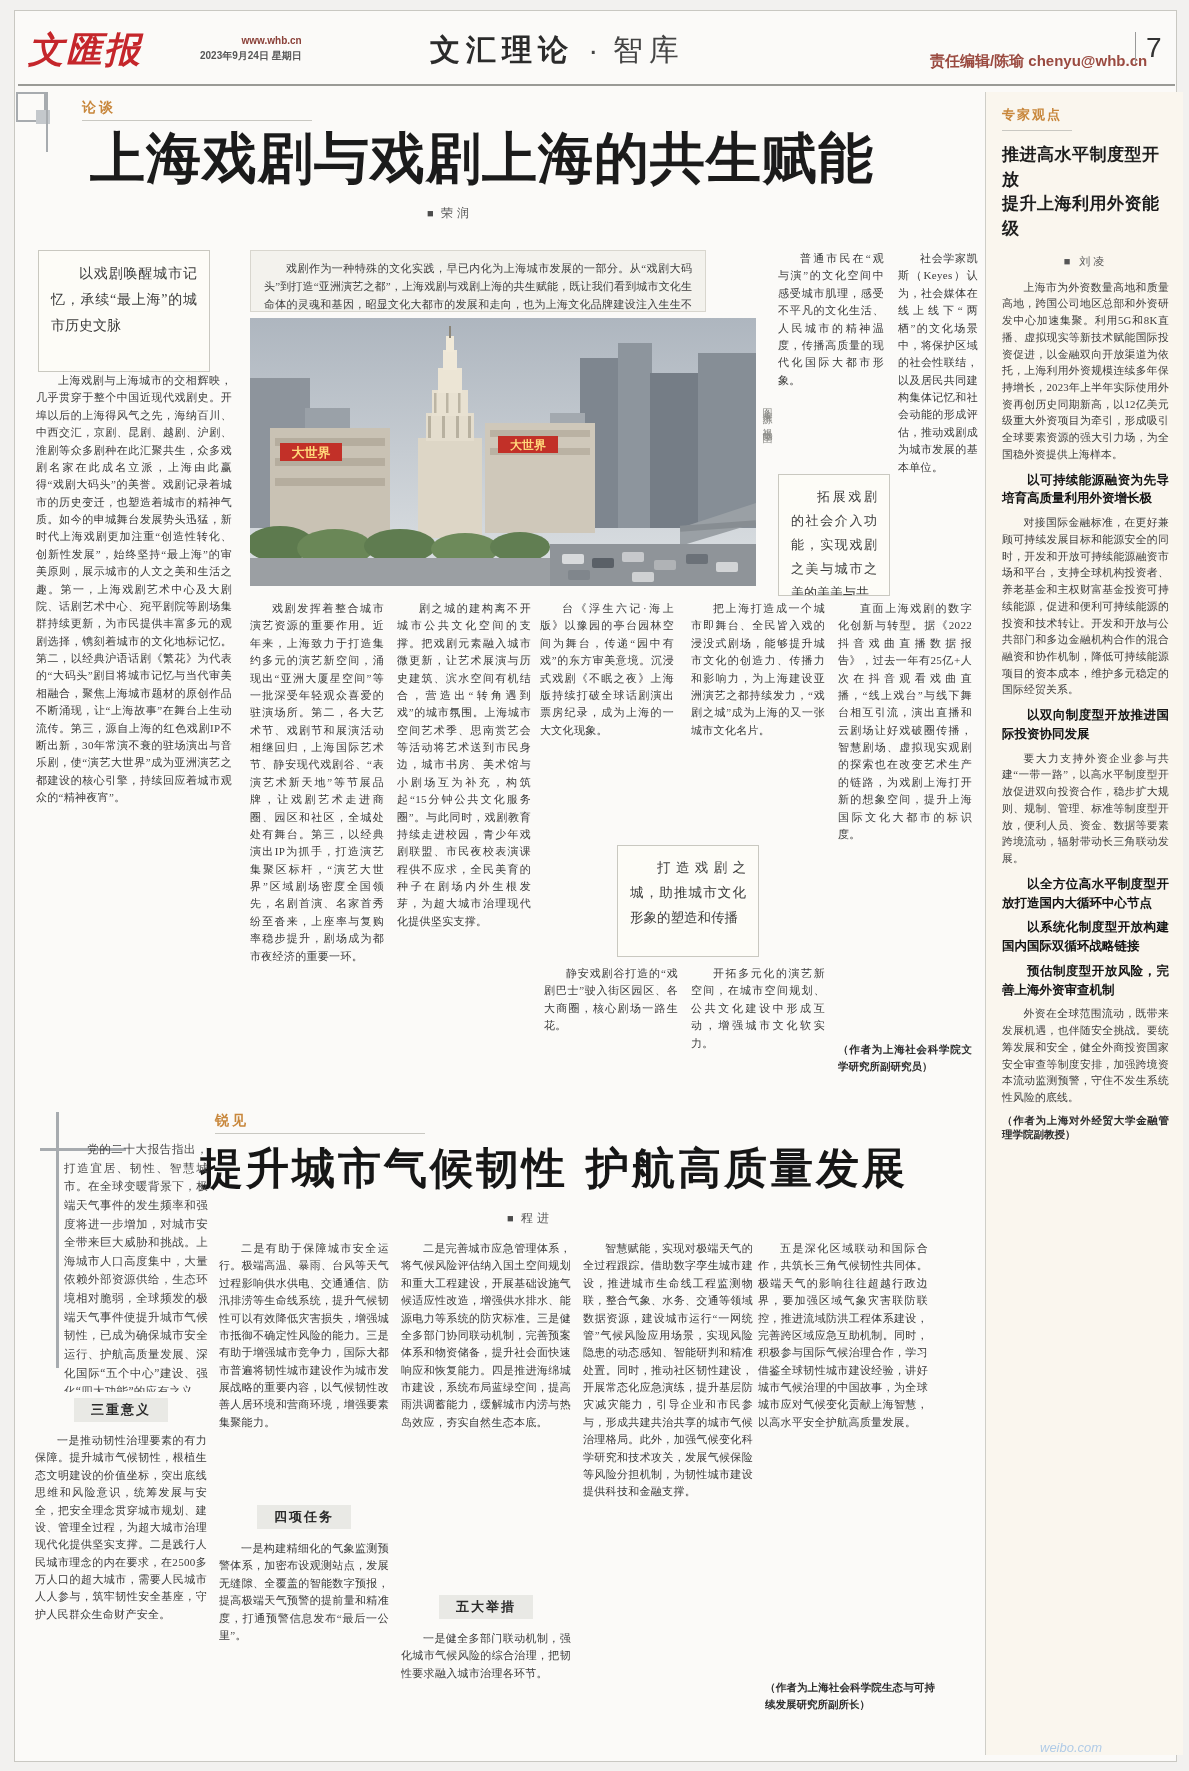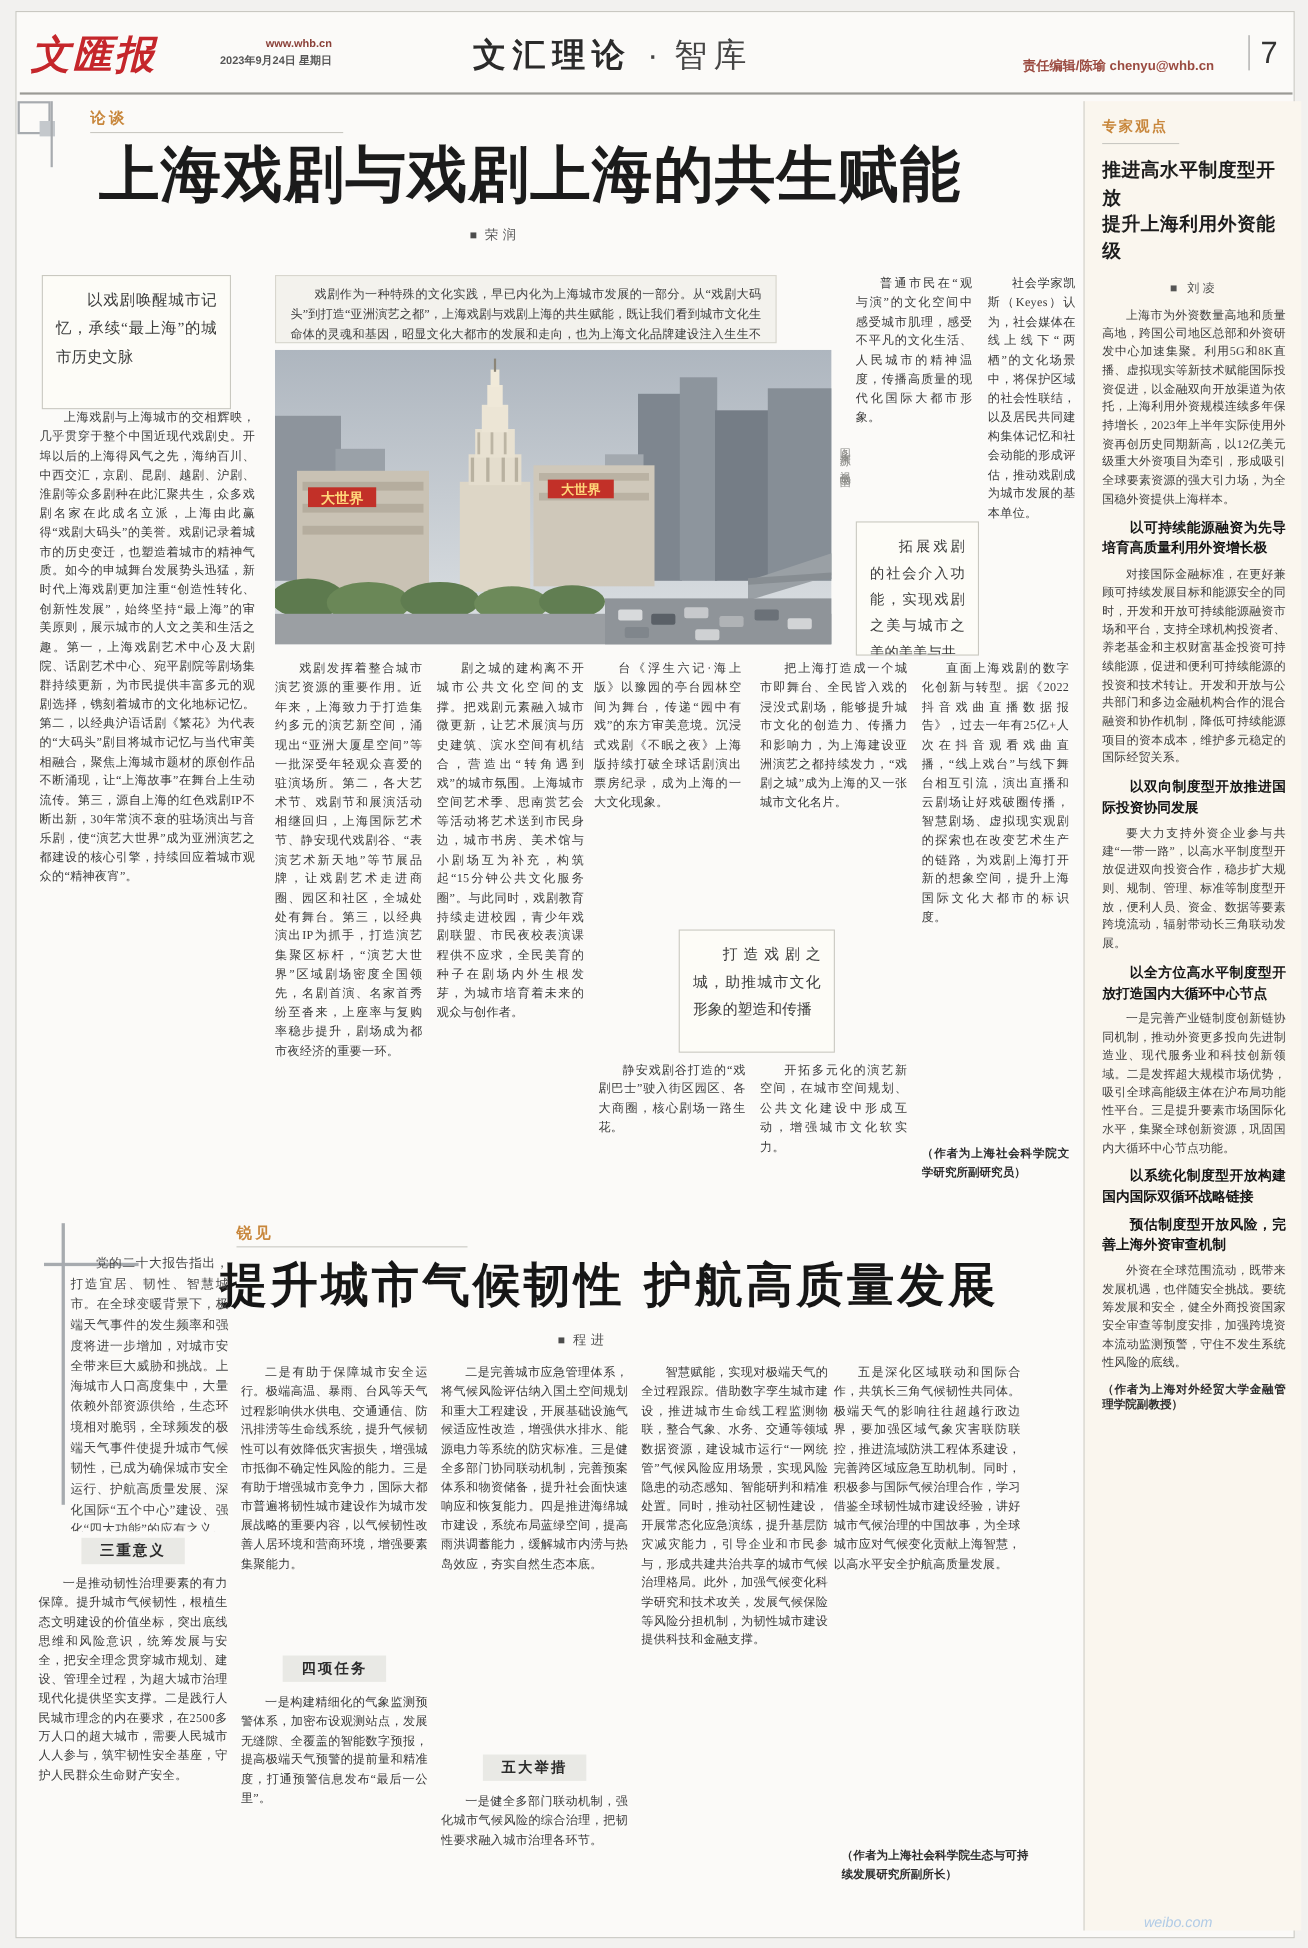--- a/index.html
+++ b/index.html
@@ -5,21 +5,21 @@
   html,body{margin:0;padding:0;}
   body{width:1189px;height:1771px;background:#f2f1ef;font-family:"Liberation Serif","DejaVu Serif",serif;position:relative;overflow:hidden;}
   .sheet{position:absolute;left:14px;top:10px;width:1161px;height:1750px;background:#fbfaf8;}
   .abs{position:absolute;}
   
   .logo{font-family:"DejaVu Serif",serif;font-weight:900;font-size:36px;color:#c5262b;letter-spacing:2px;font-style:italic;}
   .hdr-small{font-family:"Liberation Sans",sans-serif;font-size:10px;color:#8a4038;font-weight:bold;line-height:1.5;text-align:right;}
   .hdr-date{color:#555;}
   .hdr-title{font-family:"Liberation Sans",sans-serif;font-size:30px;color:#2b2b2b;font-weight:bold;letter-spacing:6px;}
   .hdr-title .thin{font-weight:normal;color:#444;}
-  .hdr-credit{font-family:"Liberation Sans",sans-serif;font-size:12px;color:#9a4a40;font-weight:bold;}
+  .hdr-credit{font-family:"Liberation Sans",sans-serif;font-size:15px;color:#9a4a40;font-weight:bold;}
   .pageno{font-family:"Liberation Sans",sans-serif;font-size:28px;color:#333;border-left:1px solid #999;padding-left:10px;}
   .hdr-rule{position:absolute;left:18px;top:84px;width:1157px;border-top:2px solid #9a9a96;}
   
   .tag{font-family:"Liberation Sans",sans-serif;font-weight:bold;font-size:14px;color:#c8873c;letter-spacing:3px;}
   .tag-rule{border-bottom:1px solid #c9c8c2;}
   
   .headline-main{font-family:"Liberation Sans","DejaVu Sans",sans-serif;font-weight:900;font-size:55px;color:#1b1b1b;letter-spacing:1px;text-align:center;white-space:nowrap;}
   .headline-bottom{font-family:"DejaVu Serif","Liberation Serif",serif;font-weight:900;font-size:43px;color:#161616;letter-spacing:3px;text-align:center;white-space:nowrap;}
   .byline{font-family:"Liberation Sans",sans-serif;font-size:12px;color:#555;text-align:center;letter-spacing:4px;}
   .byline .sq{color:#4c4c4c;font-size:11px;letter-spacing:0;}
@@ -156,21 +156,21 @@
     <rect x="382" y="254" width="22" height="10" rx="2" fill="#cfd1d3"></rect>
   </svg>
 </div>
 <div class="abs vcap" style="left:760px;top:400px;height:180px;">图片来源：视觉中国</div>
 
 <div class="abs col" style="left:778px;top:250px;width:106px;height:216px;">普通市民在“观与演”的文化空间中感受城市肌理，感受不平凡的文化生活、人民城市的精神温度，传播高质量的现代化国际大都市形象。</div>
 <div class="abs quote-box" style="left:778px;top:474px;width:112px;height:122px;font-size:13px;">拓展戏剧的社会介入功能，实现戏剧之美与城市之美的美美与共</div>
 <div class="abs col" style="left:898px;top:250px;width:80px;height:342px;">社会学家凯斯（Keyes）认为，社会媒体在线上线下“两栖”的文化场景中，将保护区域的社会性联结，以及居民共同建构集体记忆和社会动能的形成评估，推动戏剧成为城市发展的基本单位。</div>
 
 <div class="abs col" style="left:250px;top:600px;width:134px;height:488px;">戏剧发挥着整合城市演艺资源的重要作用。近年来，上海致力于打造集约多元的演艺新空间，涌现出“亚洲大厦星空间”等一批深受年轻观众喜爱的驻演场所。第二，各大艺术节、戏剧节和展演活动相继回归，上海国际艺术节、静安现代戏剧谷、“表演艺术新天地”等节展品牌，让戏剧艺术走进商圈、园区和社区，全城处处有舞台。第三，以经典演出IP为抓手，打造演艺集聚区标杆，“演艺大世界”区域剧场密度全国领先，名剧首演、名家首秀纷至沓来，上座率与复购率稳步提升，剧场成为都市夜经济的重要一环。</div>
-<div class="abs col" style="left:397px;top:600px;width:134px;height:488px;">剧之城的建构离不开城市公共文化空间的支撑。把戏剧元素融入城市微更新，让艺术展演与历史建筑、滨水空间有机结合，营造出“转角遇到戏”的城市氛围。上海城市空间艺术季、思南赏艺会等活动将艺术送到市民身边，城市书房、美术馆与小剧场互为补充，构筑起“15分钟公共文化服务圈”。与此同时，戏剧教育持续走进校园，青少年戏剧联盟、市民夜校表演课程供不应求，全民美育的种子在剧场内外生根发芽，为城市培育着未来的观众与创作者。</div>
+<div class="abs col" style="left:397px;top:600px;width:134px;height:488px;">剧之城的建构离不开城市公共文化空间的支撑。把戏剧元素融入城市微更新，让艺术展演与历史建筑、滨水空间有机结合，营造出“转角遇到戏”的城市氛围。上海城市空间艺术季、思南赏艺会等活动将艺术送到市民身边，城市书房、美术馆与小剧场互为补充，构筑起“15分钟公共文化服务圈”。与此同时，戏剧教育持续走进校园，青少年戏剧联盟、市民夜校表演课程供不应求，全民美育的种子在剧场内外生根发芽，为超大城市治理现代化提供坚实支撑。</div>
 <div class="abs col" style="left:540px;top:600px;width:134px;height:238px;">台《浮生六记·海上版》以豫园的亭台园林空间为舞台，传递“园中有戏”的东方审美意境。沉浸式戏剧《不眠之夜》上海版持续打破全球话剧演出票房纪录，成为上海的一大文化现象。</div>
 <div class="abs col" style="left:544px;top:965px;width:134px;height:122px;">静安戏剧谷打造的“戏剧巴士”驶入街区园区、各大商圈，核心剧场一路生花。</div>
 <div class="abs col" style="left:691px;top:600px;width:134px;height:238px;">把上海打造成一个城市即舞台、全民皆入戏的浸没式剧场，能够提升城市文化的创造力、传播力和影响力，为上海建设亚洲演艺之都持续发力，“戏剧之城”成为上海的又一张城市文化名片。</div>
 <div class="abs col" style="left:691px;top:965px;width:134px;height:122px;">开拓多元化的演艺新空间，在城市空间规划、公共文化建设中形成互动，增强城市文化软实力。</div>
 <div class="abs quote-box" style="left:617px;top:845px;width:142px;height:112px;font-size:13.5px;">打造戏剧之城，助推城市文化形象的塑造和传播</div>
 <div class="abs col" style="left:838px;top:600px;width:134px;height:436px;">直面上海戏剧的数字化创新与转型。据《2022抖音戏曲直播数据报告》，过去一年有25亿+人次在抖音观看戏曲直播，“线上戏台”与线下舞台相互引流，演出直播和云剧场让好戏破圈传播，智慧剧场、虚拟现实观剧的探索也在改变艺术生产的链路，为戏剧上海打开新的想象空间，提升上海国际文化大都市的标识度。</div>
 <div class="abs credit" style="left:838px;top:1042px;width:134px;height:46px;">（作者为上海社会科学院文学研究所副研究员）</div>
 
 <div class="abs orn" style="left:56px;top:1112px;width:3px;height:256px;"></div>
 <div class="abs orn" style="left:40px;top:1148px;width:86px;height:3px;"></div>
@@ -217,20 +217,19 @@
   <div class="sb-byline">
     <span>■</span>
     <span>刘凌</span>
   </div>
   <div class="sb-para">上海市为外资数量高地和质量高地，跨国公司地区总部和外资研发中心加速集聚。利用5G和8K直播、虚拟现实等新技术赋能国际投资促进，以金融双向开放渠道为依托，上海利用外资规模连续多年保持增长，2023年上半年实际使用外资再创历史同期新高，以12亿美元级重大外资项目为牵引，形成吸引全球要素资源的强大引力场，为全国稳外资提供上海样本。</div>
   <div class="sb-sub">以可持续能源融资为先导培育高质量利用外资增长极</div>
   <div class="sb-para">对接国际金融标准，在更好兼顾可持续发展目标和能源安全的同时，开发和开放可持续能源融资市场和平台，支持全球机构投资者、养老基金和主权财富基金投资可持续能源，促进和便利可持续能源的投资和技术转让。开发和开放与公共部门和多边金融机构合作的混合融资和协作机制，降低可持续能源项目的资本成本，维护多元稳定的国际经贸关系。</div>
   <div class="sb-sub">以双向制度型开放推进国际投资协同发展</div>
   <div class="sb-para">要大力支持外资企业参与共建“一带一路”，以高水平制度型开放促进双向投资合作，稳步扩大规则、规制、管理、标准等制度型开放，便利人员、资金、数据等要素跨境流动，辐射带动长三角联动发展。</div>
   <div class="sb-sub">以全方位高水平制度型开放打造国内大循环中心节点</div>
-  <div class="sb-para">一是完善产业链制度创新链协同机制，推动外资更多投向先进制造业、现代服务业和科技创新领域。二是发挥超大规模市场优势，吸引全球高能级主体在沪布局功能性平台。三是提升要素市场国际化水平，集聚全球创新资源，巩固国内大循环中心节点功能。</div>
   <div class="sb-sub">以系统化制度型开放构建国内国际双循环战略链接</div>
   <div class="sb-sub">预估制度型开放风险，完善上海外资审查机制</div>
   <div class="sb-para">外资在全球范围流动，既带来发展机遇，也伴随安全挑战。要统筹发展和安全，健全外商投资国家安全审查等制度安排，加强跨境资本流动监测预警，守住不发生系统性风险的底线。</div>
   <div class="sb-credit">（作者为上海对外经贸大学金融管理学院副教授）</div>
 </div>
 
 <div class="abs watermark" style="left:1040px;top:1740px;">weibo.com</div>
 
 </body></html>

